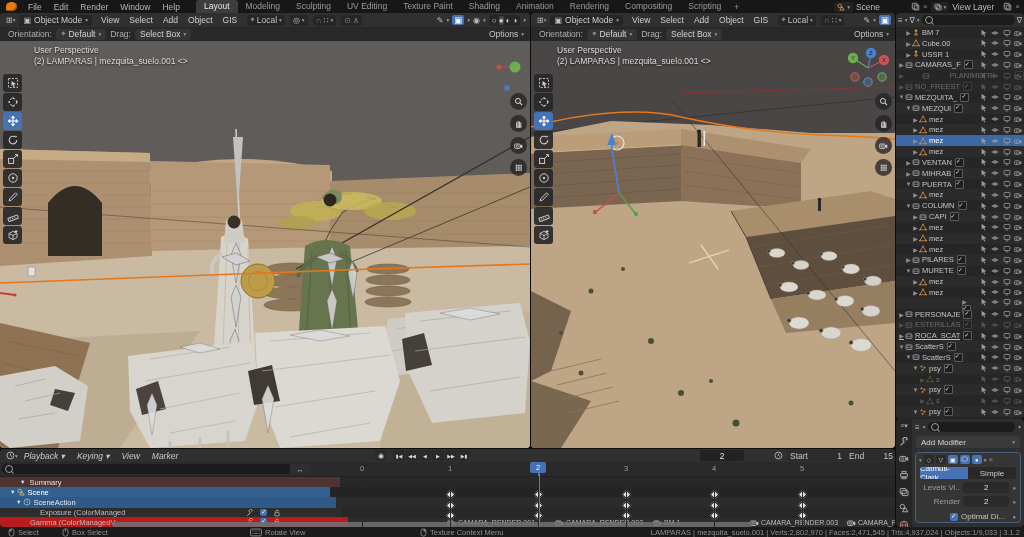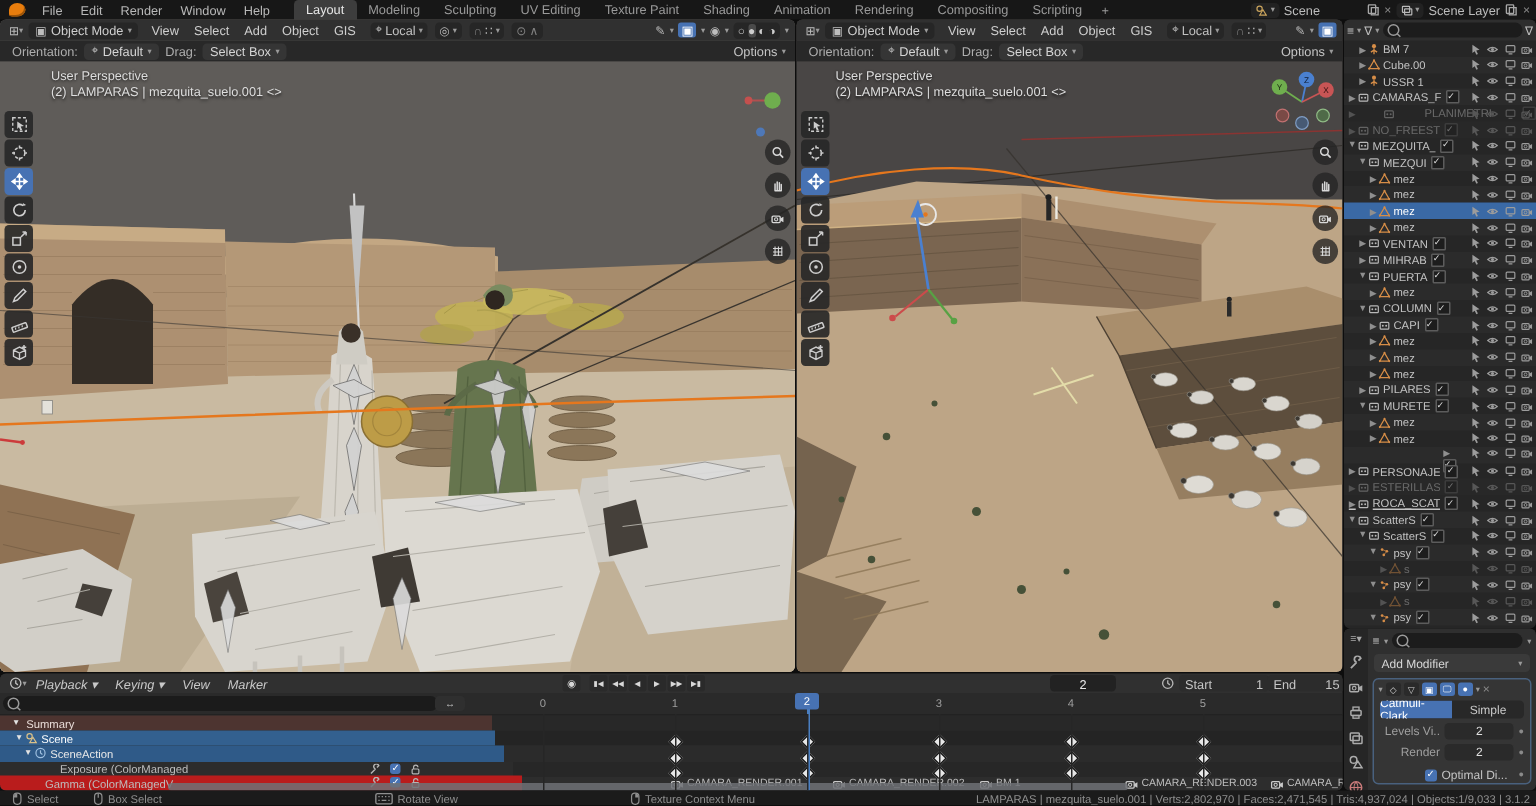--- a/index.html
+++ b/index.html
@@ -306,21 +306,21 @@
       <svg class="ic" width="9" height="9">
           <use href="#i-copy" style="color:#a8a8a8"></use>
         </svg>
       <span class="xg">×</span>
       <span class="tb-widget">
         <svg class="ic" width="8" height="8">
             <use href="#i-imgs" style="color:#b9b9b9"></use>
           </svg>
         <span class="caret">▾</span>
       </span>
-      <span style="min-width:48px;">Scene Layer</span>
+      <span style="min-width:48px;">View Layer</span>
       <svg class="ic" width="9" height="9">
           <use href="#i-copy" style="color:#a8a8a8"></use>
         </svg>
       <span class="xg">×</span>
     </span>
   </div>
 
   <div class="ed" id="vp-left" style="left:0;top:13px;width:530px;height:435px;background:#5f5c59;">
     <div class="vp-header">
       <span class="sep"></span>
@@ -1805,21 +1805,21 @@
           <span class="tick" style="left: 714px;">4</span>
           <span class="tick" style="left: 802px;">5</span>
         </div>
       <div id="ds-search">
           <span class="lens"></span>
         </div>
       <div id="ds-arr">
           <span>↔</span>
         </div>
       <div id="channels">
-          <div class="chan" style="top: 15px; background: rgb(77, 52, 48); color: rgb(232, 220, 216); padding-left: 8px;">
+          <div class="chan" style="top: 15px; background: rgb(77, 52, 48); color: rgb(232, 220, 216); padding-left: 20px;">
             <span class="ca">▼</span>
             <span style="margin-left: 2px;">Summary</span>
           </div>
           <div class="chan" style="top: 25.2px; background: rgb(51, 96, 143); color: rgb(255, 255, 255); padding-left: 10px;">
             <span class="ca">▼</span>
             <svg width="8" height="8" class="ic" style="color: rgb(217, 192, 136);">
               <use href="#i-scene"></use>
             </svg>
             <span style="margin-left: 2px;">Scene</span>
           </div>

